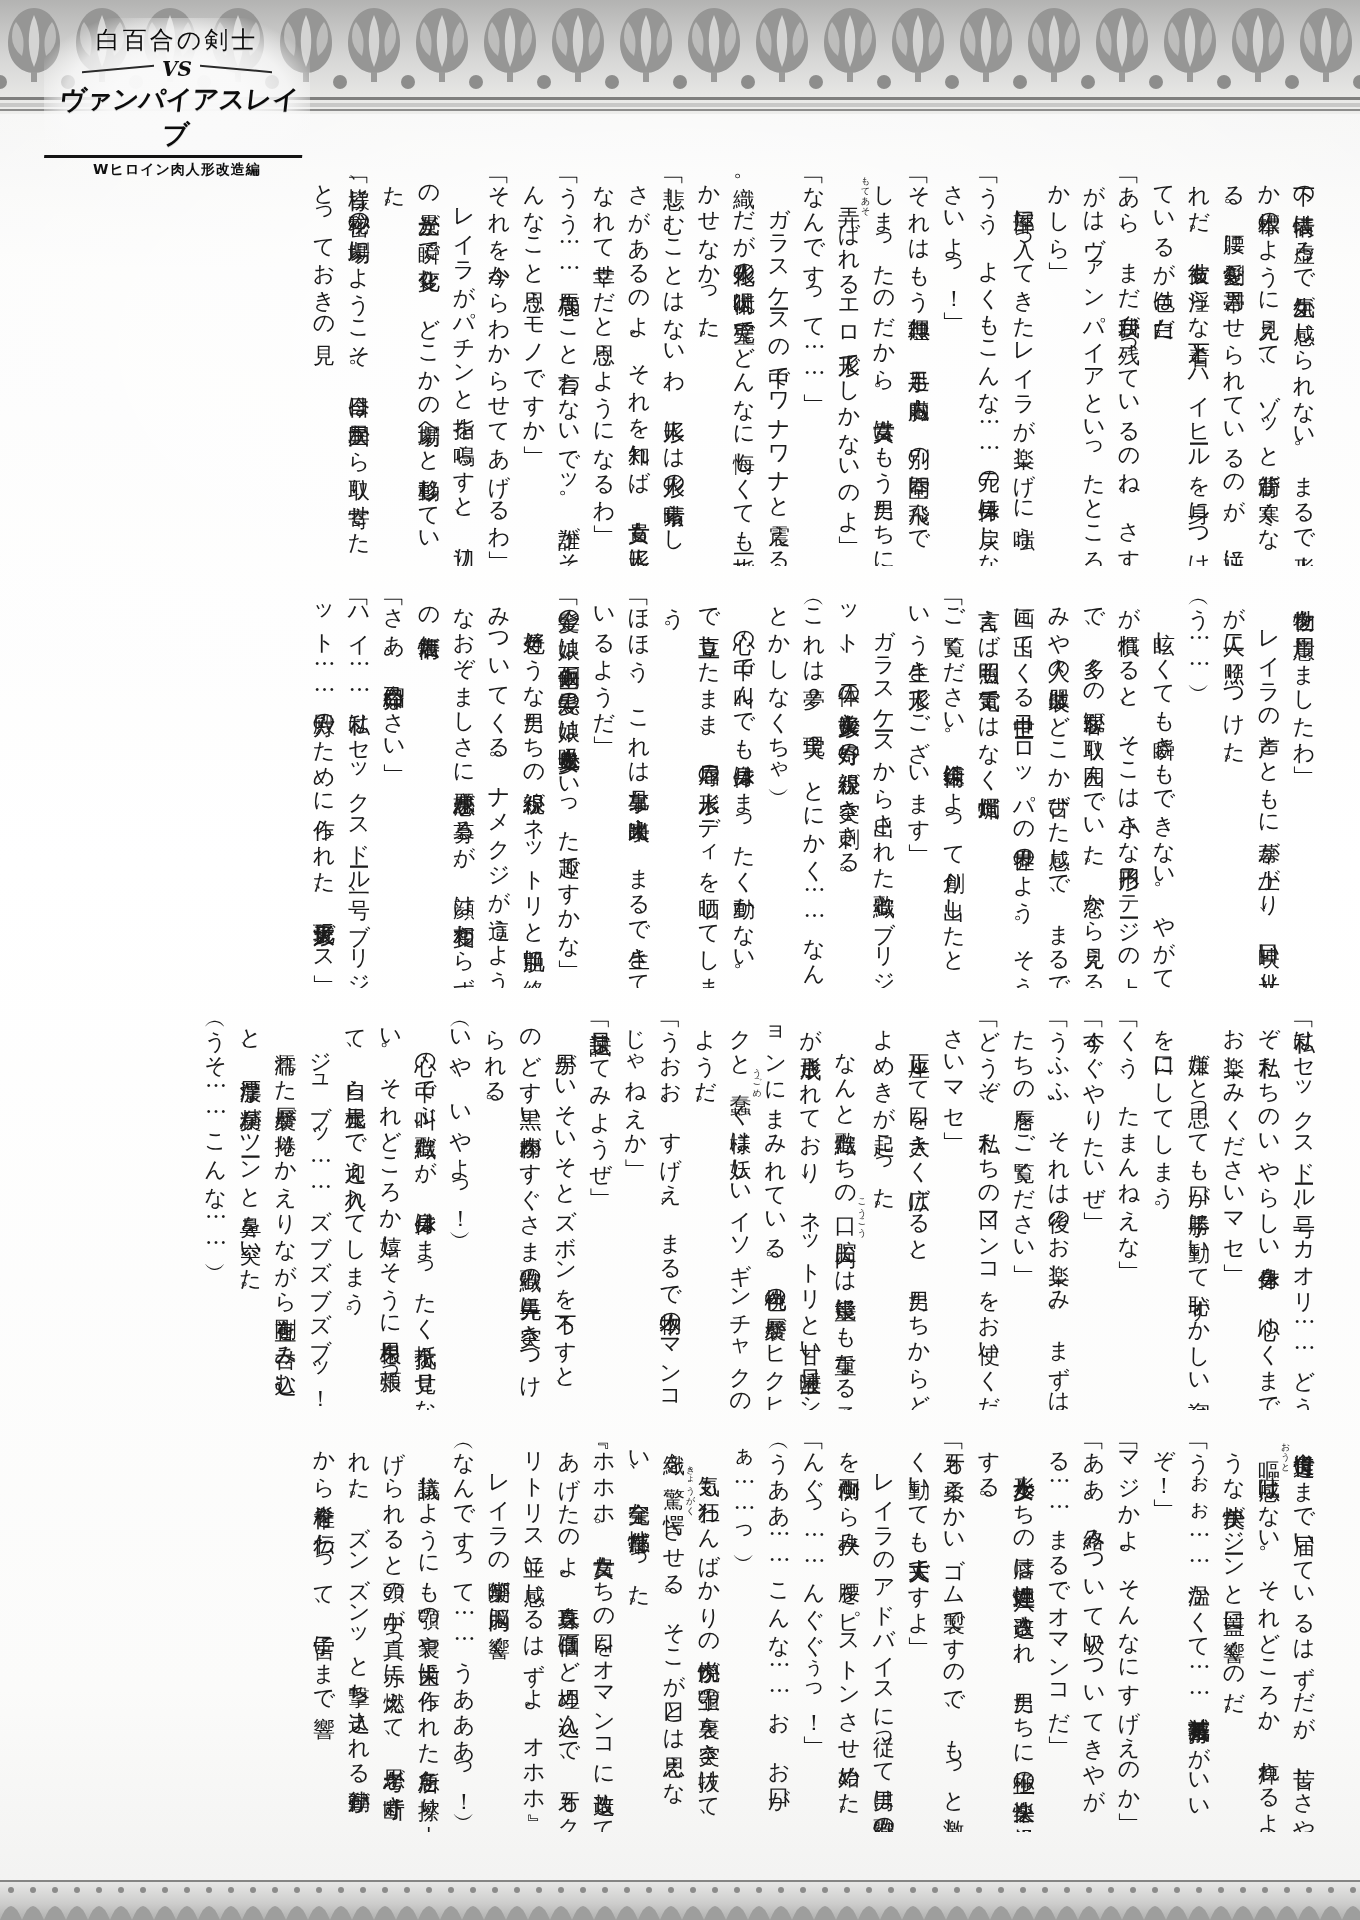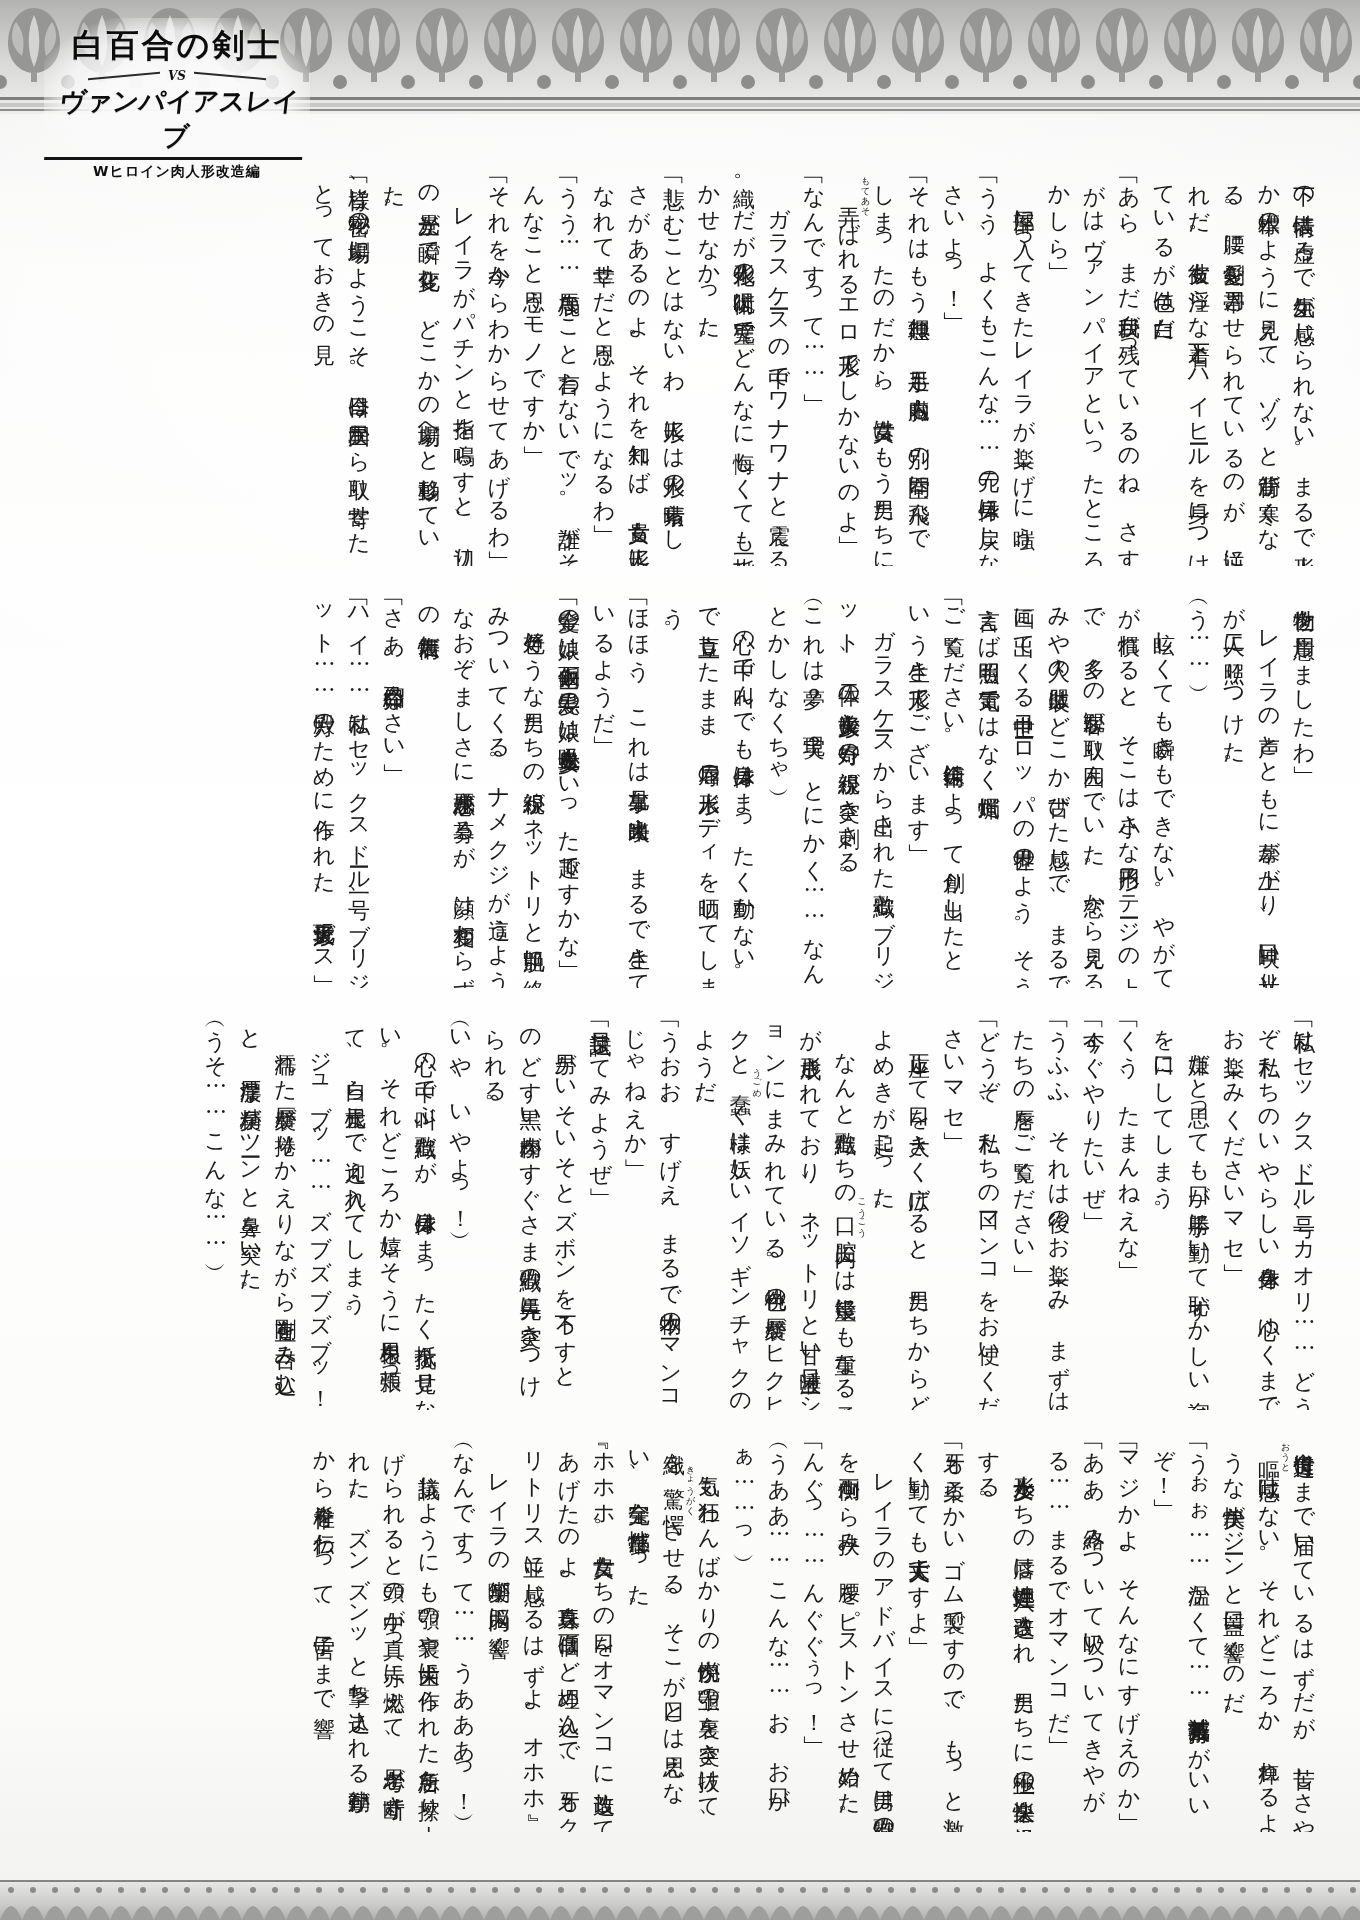--- a/index.html
+++ b/index.html
@@ -17,26 +17,26 @@
   .ornament{position:absolute;left:0;width:1360px;line-height:0;}
   .ornament-top{top:0;height:114px;}
   .ornament-bottom{bottom:0;height:40px;}
   
   .logo{
     position:absolute;left:44px;top:18px;width:258px;
     text-align:center;padding:6px 4px;
     background:radial-gradient(ellipse at center, rgba(250,250,250,.97) 35%, rgba(250,250,250,.75) 60%, rgba(250,250,250,0) 80%);
   }
   .logo-title1{
-    font-size:32px;font-weight:bold;letter-spacing:3px;color:#0c0c0c;
+    font-size:24px;font-weight:normal;letter-spacing:3px;color:#0c0c0c;
     text-shadow:0 0 2px #ffffff,0 1px 0 #cfcfcf;
   }
   .logo-vs{
     display:flex;align-items:center;justify-content:center;gap:8px;
-    font-size:12px;font-style:italic;font-weight:bold;color:#111;
+    font-size:20px;font-style:italic;font-weight:bold;color:#111;
     margin:1px 0 0 0;
   }
   .logo-vs::before,.logo-vs::after{
     content:"";display:block;height:2px;width:72px;background:#2a2a2a;
     transform:skewY(-5deg);
   }
   .logo-vs::after{transform:skewY(5deg);}
   .logo-title2{
     display:inline-block;
     font-size:26px;font-weight:bold;color:#0c0c0c;letter-spacing:0px;

